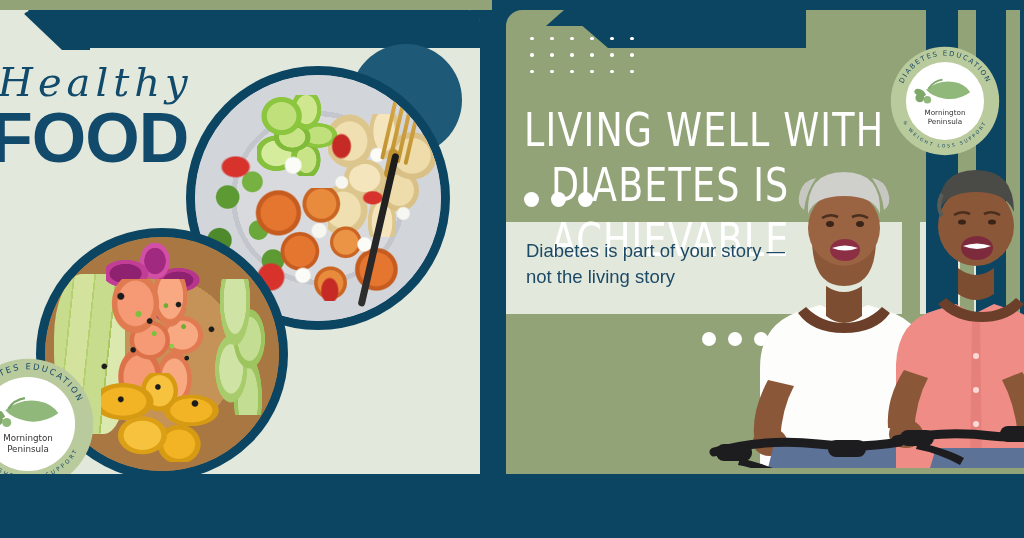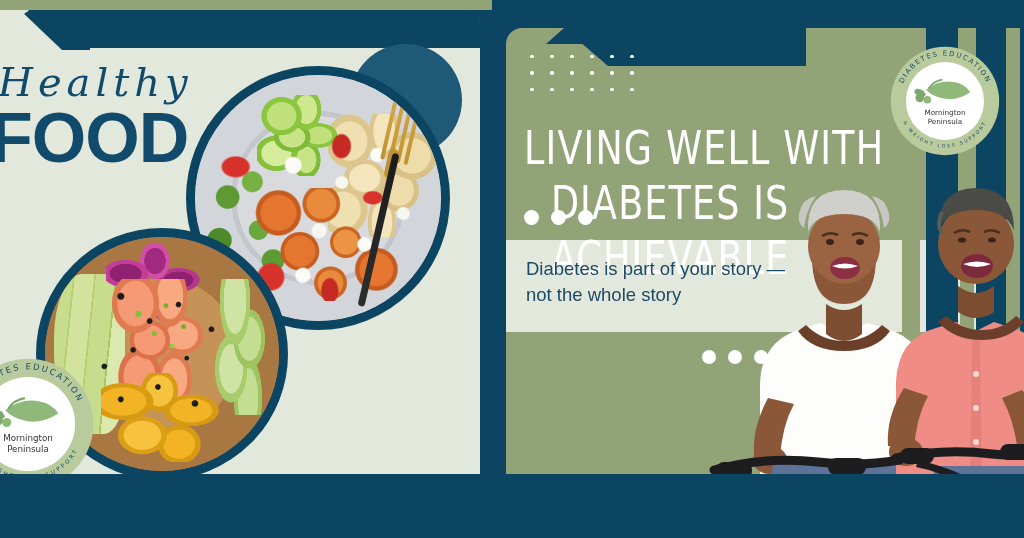--- a/index.html
+++ b/index.html
@@ -278,21 +278,21 @@
     z-index:10;
   }
 
   
   #slide-right{
     position:absolute; left:492px; top:0; width:532px; height:538px;
     background:#0b4562;
     overflow:hidden;
   }
   .r-card{
-    position:absolute; left:14px; top:28px; width:518px; height:510px;
+    position:absolute; left:14px; top:10px; width:518px; height:510px;
     background:#93a378;
     border-radius:16px 0 0 16px;
     overflow:hidden;
   }
   
   .r-notch{
     position:absolute; left:0; top:0; width:300px; height:38px;
     background:#0b4562;
     clip-path:polygon(58px 0, 300px 0, 300px 100%, 102px 100%);
   }
@@ -489,21 +489,21 @@
 
       <div class="r-dots3">
           <i></i>
           <i></i>
           <i></i>
         </div>
 
       <div class="r-band"></div>
       <div class="r-sub">
         <div>Diabetes is part of your story —</div>
-        <div>not the whole story</div>
+        <div>not the living story</div>
       </div>
 
       <div class="r-dots3b">
           <i></i>
           <i></i>
           <i></i>
         </div>
 
       <div class="r-stripes">
         <span class="st" style="right:104px;width:18px;background:#93a378"></span>

